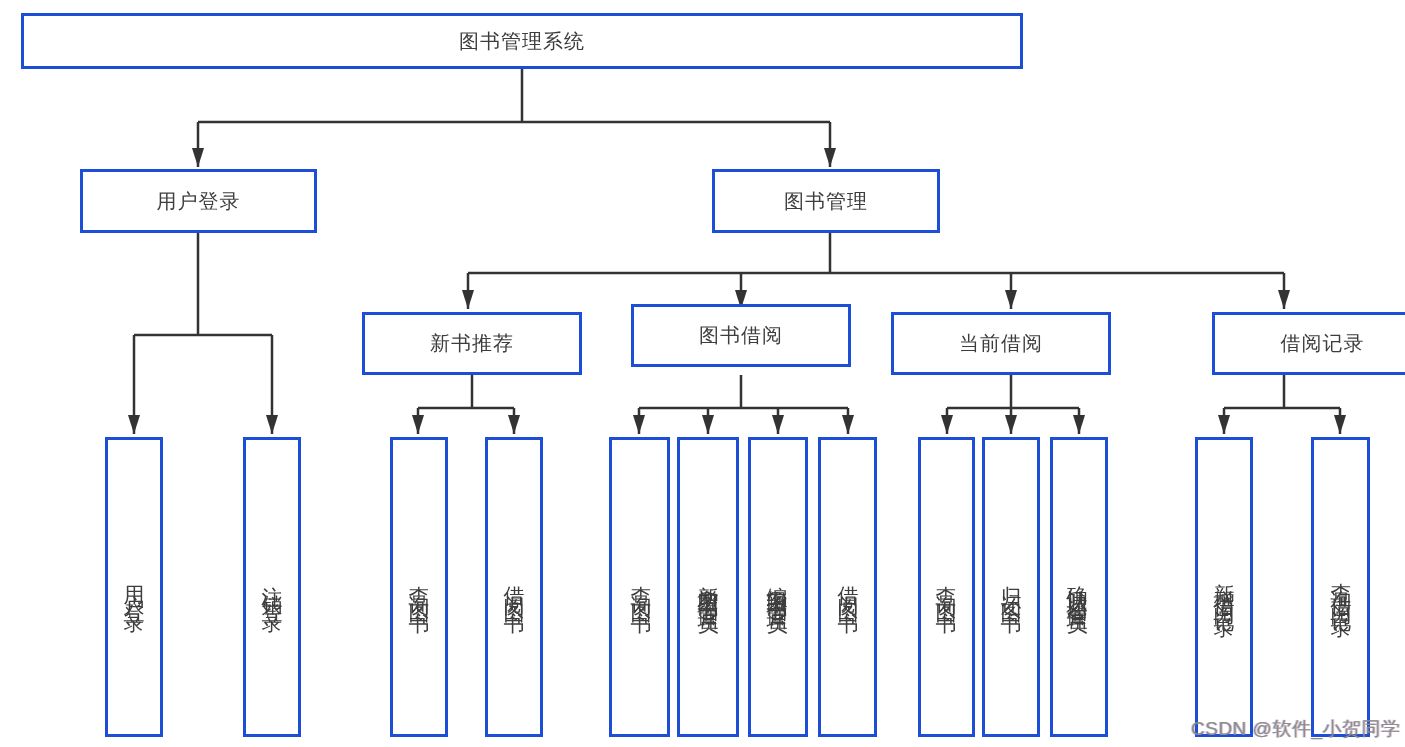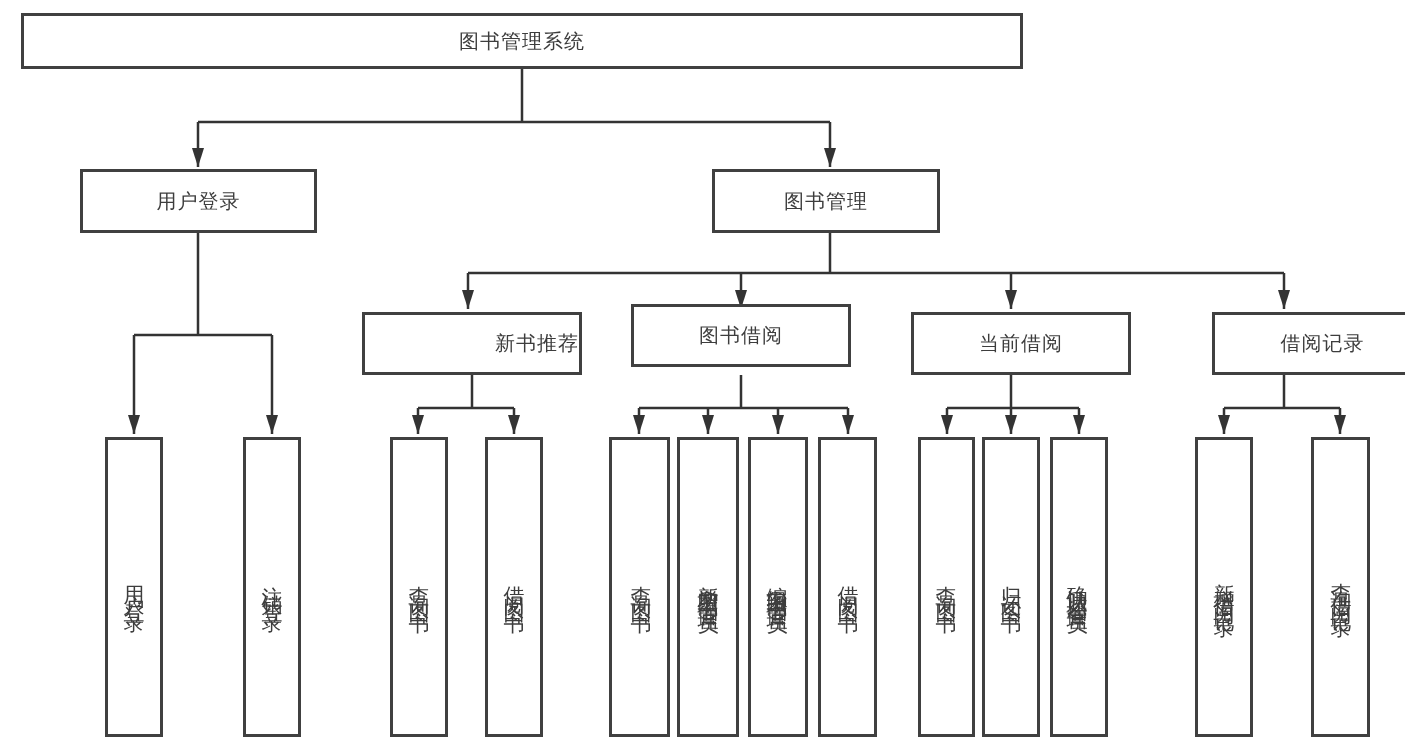--- a/index.html
+++ b/index.html
@@ -8,21 +8,21 @@
     width:1405px;height:747px;
     background:#ffffff;
     font-family:"Liberation Sans", sans-serif;
     overflow:hidden;
   }
   .connectors{position:absolute;left:0;top:0;z-index:1;}
   .node{
     position:absolute;
     box-sizing:border-box;
     background:#ffffff;
-    border:3px solid #404040;
+    border:3px solid #1d4ed8;
     color:#3d3d3d;
     z-index:2;
   }
   .hbox{
     display:flex;align-items:center;justify-content:center;
     font-size:20px;
     letter-spacing:1px;
     white-space:nowrap;
   }
   .vbox{
@@ -111,27 +111,27 @@
     <span>图书管理系统</span>
   </div>
 
   <div class="node hbox" style="left:80px;top:169px;width:237px;height:64px;">
     <span>用户登录</span>
   </div>
   <div class="node hbox" style="left:712px;top:169px;width:228px;height:64px;">
     <span>图书管理</span>
   </div>
 
-  <div class="node hbox" style="left:362px;top:312px;width:220px;height:63px;justify-content:flex-end;">
+  <div class="node hbox" style="left:362px;top:312px;width:220px;height:63px;">
     <span>新书推荐</span>
   </div>
   <div class="node hbox" style="left:631px;top:304px;width:220px;height:63px;">
     <span>图书借阅</span>
   </div>
-  <div class="node hbox" style="left:911px;top:312px;width:220px;height:63px;">
+  <div class="node hbox" style="left:891px;top:312px;width:220px;height:63px;">
     <span>当前借阅</span>
   </div>
   <div class="node hbox" style="left:1174px;top:312px;width:221px;height:63px;margin-left:38px;">
     <span>借阅记录</span>
   </div>
 
   <div class="node vbox" style="left:105px;top:437px;width:58px;height:300px;">用户登录</div>
   <div class="node vbox" style="left:243px;top:437px;width:58px;height:300px;">注销登录</div>
 
   <div class="node vbox" style="left:390px;top:437px;width:58px;height:300px;">查询图书</div>
@@ -142,14 +142,15 @@
   <div class="node vbox wide" style="left:748px;top:437px;width:60px;height:300px;letter-spacing:4px;">编辑图书（管理员）</div>
   <div class="node vbox" style="left:818px;top:437px;width:59px;height:300px;">借阅图书</div>
 
   <div class="node vbox" style="left:918px;top:437px;width:57px;height:300px;">查询图书</div>
   <div class="node vbox" style="left:982px;top:437px;width:58px;height:300px;">归还图书</div>
   <div class="node vbox wide" style="left:1050px;top:437px;width:58px;height:300px;letter-spacing:4px;">确认归还（管理员）</div>
 
   <div class="node vbox" style="left:1195px;top:437px;width:58px;height:300px;letter-spacing:7px;">新增借阅记录</div>
   <div class="node vbox" style="left:1311px;top:437px;width:59px;height:300px;letter-spacing:7px;">查询借阅记录</div>
 
+  <div class="watermark">CSDN @软件_小贺同学</div>
 
 </div>
 
 </body></html>

